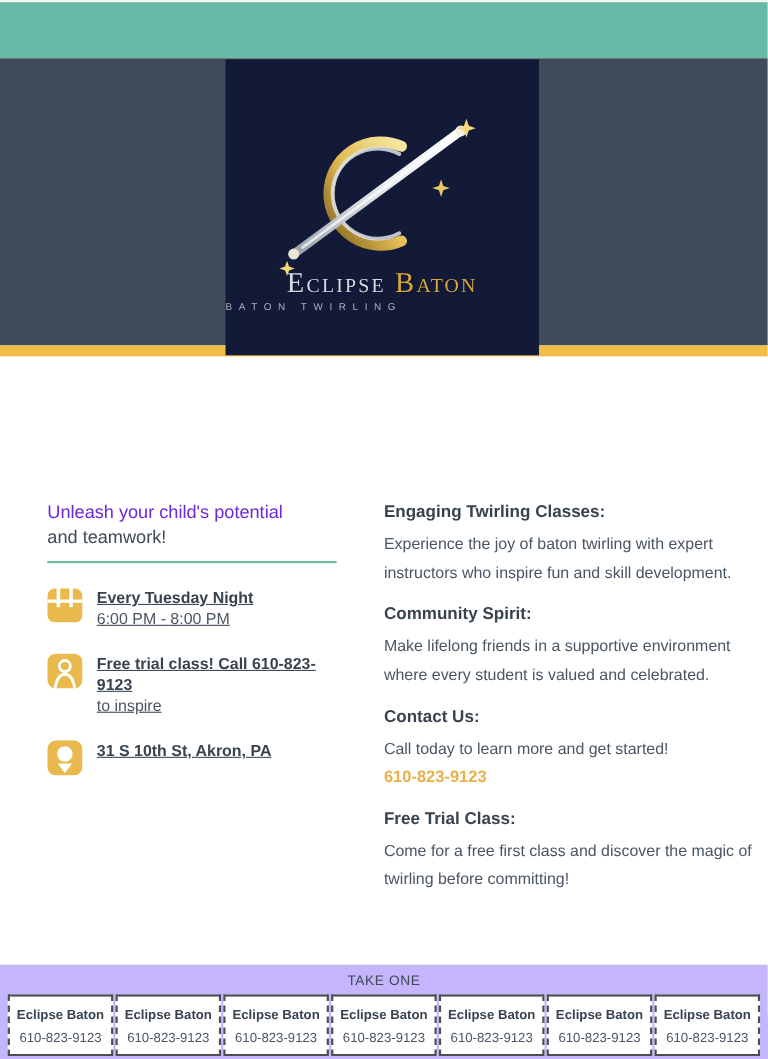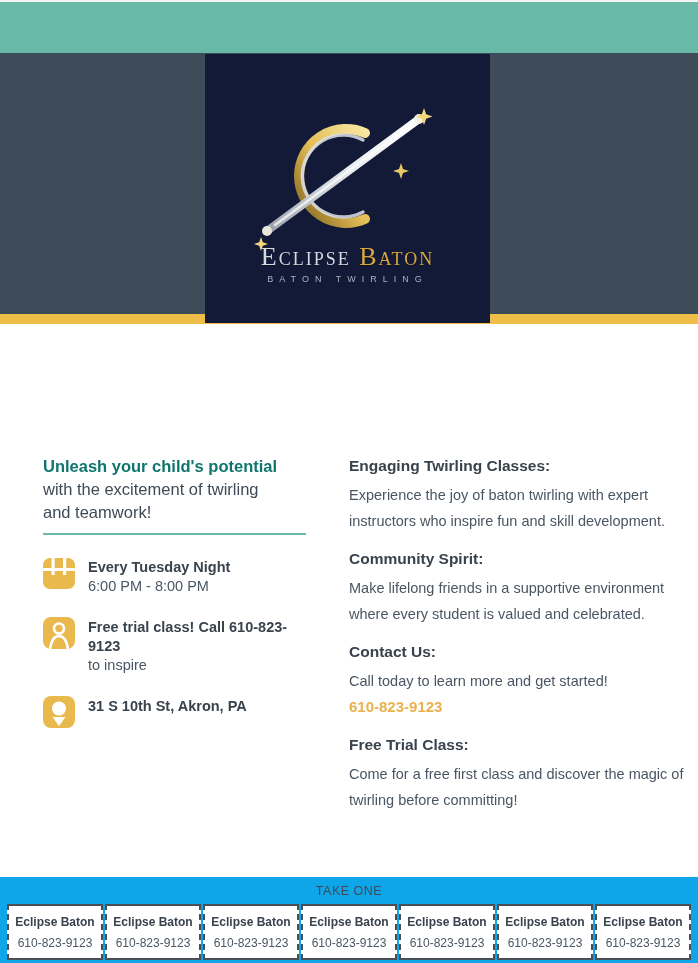--- a/index.html
+++ b/index.html
@@ -13,43 +13,43 @@
   .yellow-stripe{position:absolute;left:0;top:314px;width:698px;height:10px;background:#efbe48;}
 
   
   .logo-card{position:absolute;left:205px;top:54px;width:285px;height:269px;background:#131a38;}
   .logo-svg{position:absolute;left:0;top:0;}
   .wordmark{position:absolute;left:0;top:188px;width:100%;text-align:center;
             font-family:"Liberation Serif",serif;font-size:26px;letter-spacing:2px;
             font-variant:small-caps;white-space:nowrap;}
   .wordmark .silver{color:#d4d9e2;text-shadow:0 1px 1px #00000066;}
   .wordmark .gold{color:#d8a83f;text-shadow:0 1px 1px #00000066;}
-  .logo-sub{position:absolute;left:0;top:220px;width:100%;text-align:center;
+  .logo-sub{position:absolute;left:0;top:220px;width:100%;
             font-size:9px;letter-spacing:6px;color:#a9b1bf;}
 
   
   .intro-col{position:absolute;left:43px;top:455px;width:272px;}
   .intro-head{font-size:16.5px;line-height:23px;}
-  .intro-head .b{font-weight:bold;color:#0f766e;}
+  .intro-head .b{font-weight:normal;color:#6d28d9;}
   .intro-divider{margin-top:9px;width:263px;height:0;border-top:2px solid #6cb9a8;}
   .info-list{margin-top:22px;}
-  .info-item{display:flex;align-items:flex-start;margin-bottom:21px;}
+  .info-item{display:flex;align-items:flex-start;margin-bottom:21px;text-decoration:underline;}
   .info-icon{flex:0 0 32px;width:32px;height:32px;margin-right:13px;}
   .info-text{padding-top:1px;font-size:14.5px;line-height:19px;}
   .info-title{font-weight:bold;color:#39434e;}
   .info-sub{color:#4a5663;}
 
   .details-col{position:absolute;left:349px;top:455px;width:342px;}
   .section{margin-bottom:14px;}
   .section-head{font-size:15.5px;font-weight:bold;color:#39434e;line-height:22px;margin-bottom:5px;}
   .section-body{font-size:14.5px;line-height:26px;color:#4a5663;}
   .section-phone{font-size:15px;font-weight:bold;color:#e8b14b;line-height:26px;}
 
   
-  .tearoff{position:absolute;left:0;top:877px;width:698px;height:86px;background:#0ea5e9;}
+  .tearoff{position:absolute;left:0;top:877px;width:698px;height:86px;background:#c4b5fd;}
   .takeone{margin-top:7px;text-align:center;font-size:12.5px;letter-spacing:0.5px;color:#3e4a56;}
   .tabs{display:flex;gap:2px;margin:6px 7px 0 7px;}
   .tab{flex:1;background:#fff;text-align:center;padding:9px 0 8px 0;
        border-top:2px solid #4a4f55;border-bottom:2px solid #4a4f55;
        border-left:2px dashed #4a4f55;border-right:2px dashed #4a4f55;}
   .tab-name{font-size:12px;font-weight:bold;color:#39434e;}
   .tab-phone{font-size:12px;color:#4a5663;margin-top:7px;}
 </style>
 </head>
 <body>
@@ -90,21 +90,20 @@
     </svg>
     <div class="wordmark">
       <span class="silver">Eclipse</span><span>&nbsp;</span><span class="gold">Baton</span>
     </div>
     <div class="logo-sub">BATON TWIRLING</div>
   </div>
 
   <div class="intro-col">
     <div class="intro-head">
       <div class="b">Unleash your child's potential</div>
-      <div>with the excitement of twirling</div>
       <div>and teamwork!</div>
     </div>
     <div class="intro-divider"></div>
 
     <div class="info-list">
 
       <div class="info-item">
         <svg class="info-icon" viewBox="0 0 32 32">
           <rect x="0" y="1" width="32" height="31" rx="7" fill="#e9b94d"></rect>
           <rect x="8.5" y="0" width="3.2" height="18" fill="#fff"></rect>

